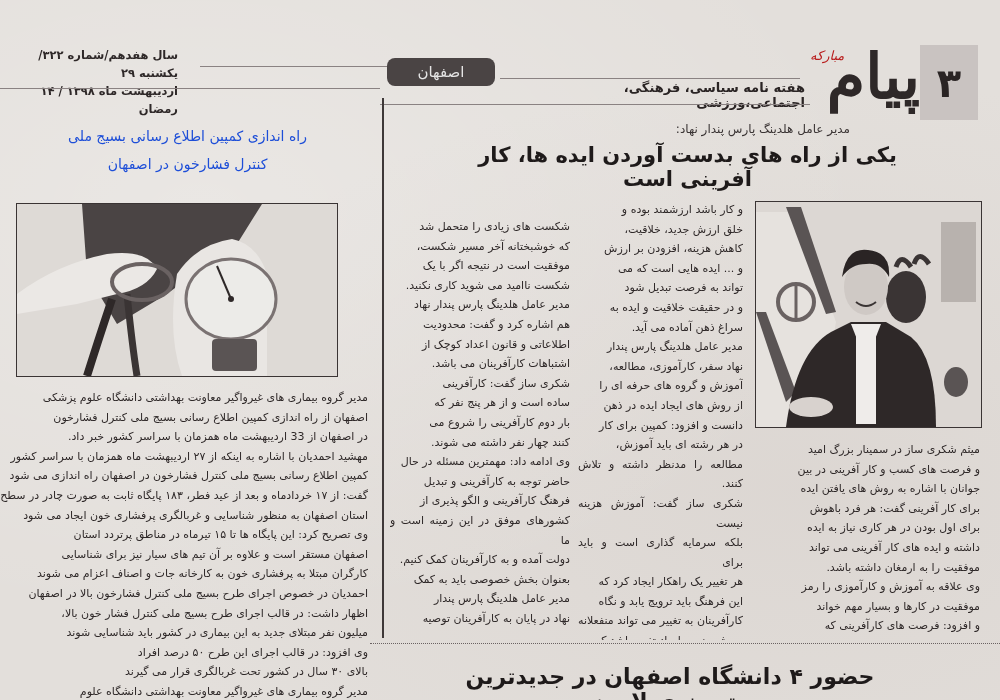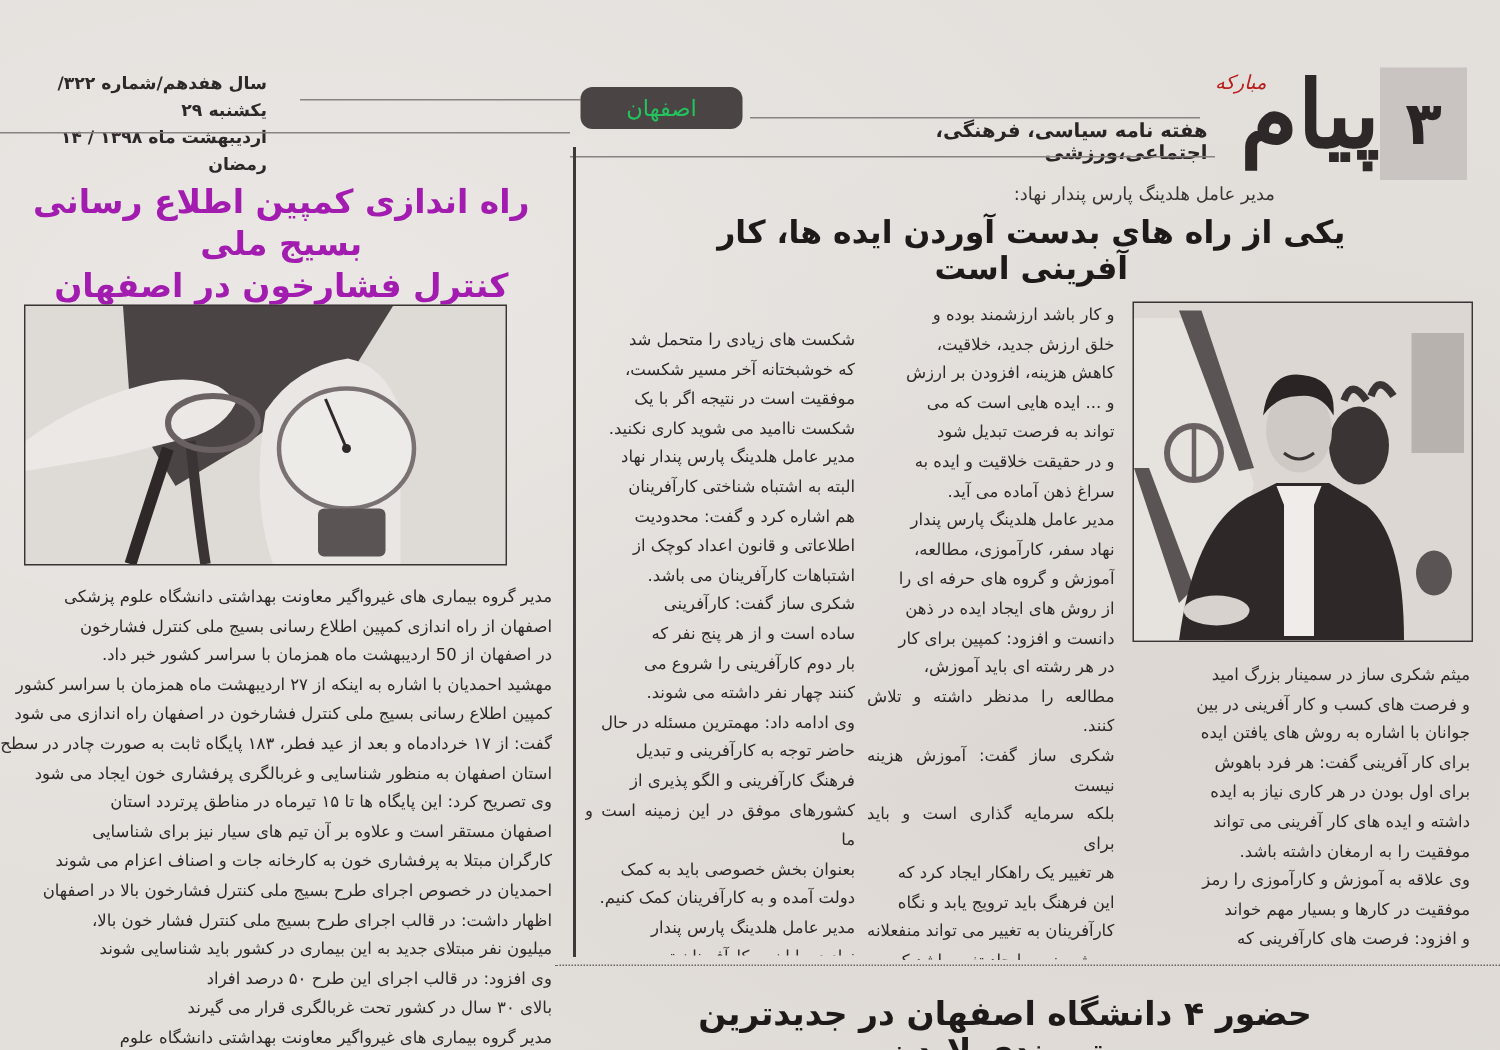--- a/index.html
+++ b/index.html
@@ -32,37 +32,37 @@
   }
   .logo-sub {
     left:810px; top:48px; font-size:13px; font-style:italic; color:#b91c1c; direction:rtl;
   }
   .tagline {
     left:595px; top:80px; width:210px; font-size:13px; font-weight:bold; color:#2a2424;
   }
   .rule { background:#8a8282; height:1px; }
   .section-pill {
     left:387px; top:58px; width:108px; height:28px;
-    background:#4a4444; color:#22c55e; border-radius:8px;
+    background:#4a4444; color:#e5e5e5; border-radius:8px;
     display:flex; align-items:center; justify-content:center; font-size:15px;
   }
   .issue-info {
     left:0px; top:46px; width:178px; font-size:11.5px; font-weight:bold; line-height:18px; color:#2e2828;
   }
 
   
   .vrule { background:#3e3838; width:1.5px; }
 
   
   .kicker { font-size:12px; color:#3a3434; }
   .headline-main {
     font-size:21px; font-weight:bold; color:#1e1a1a; letter-spacing:-0.5px;
   }
   .headline-left {
-    font-size:22px; font-weight:bold; color:#a21caf; line-height:28px; text-align:center;
+    font-size:14px; font-weight:normal; color:#1d4ed8; line-height:28px; text-align:center;
   }
   .headline-bottom {
     font-size:22px; font-weight:bold; color:#1e1a1a; letter-spacing:-0.5px;
   }
 
   
   .col {
     direction:rtl; text-align:justify; text-align-last:right;
     font-size:11px; line-height:19.6px; color:#2e2828; overflow:hidden;
   }
@@ -166,34 +166,33 @@
   <p>، پیش بینی و ایجاد تغییر باشد که</p>
 
 </div>
 
 <div class="abs col" style="left:390px; top:217px; width:180px; height:420px;">
   <p>شکست های زیادی را متحمل شد</p>
   <p>که خوشبختانه آخر مسیر شکست،</p>
   <p>موفقیت است در نتیجه اگر با یک</p>
   <p>شکست ناامید می شوید کاری نکنید.</p>
   <p>مدیر عامل هلدینگ پارس پندار نهاد</p>
-  <p>البته به اشتباه شناختی کارآفرینان</p>
   <p>هم اشاره کرد و گفت: محدودیت</p>
   <p>اطلاعاتی و قانون اعداد کوچک از</p>
   <p>اشتباهات کارآفرینان می باشد.</p>
   <p>شکری ساز گفت: کارآفرینی</p>
   <p>ساده است و از هر پنج نفر که</p>
   <p>بار دوم کارآفرینی را شروع می</p>
   <p>کنند چهار نفر داشته می شوند.</p>
   <p>وی ادامه داد: مهمترین مسئله در حال</p>
   <p>حاضر توجه به کارآفرینی و تبدیل</p>
   <p>فرهنگ کارآفرینی و الگو پذیری از</p>
   <p>کشورهای موفق در این زمینه است و ما</p>
+  <p>دولت آمده و به کارآفرینان کمک کنیم.</p>
   <p>بعنوان بخش خصوصی باید به کمک</p>
-  <p>دولت آمده و به کارآفرینان کمک کنیم.</p>
   <p>مدیر عامل هلدینگ پارس پندار</p>
   <p>نهاد در پایان به کارآفرینان توصیه</p>
 
 </div>
 
 <div class="abs headline-left rtl" style="left:10px; top:122px; width:355px; text-align:center;">
   <div>راه اندازی کمپین اطلاع رسانی بسیج ملی</div>
   <div>کنترل فشارخون در اصفهان</div>
 </div>
 
@@ -216,21 +215,21 @@
     <line x1="214" y1="95" x2="200" y2="62" stroke="#2e2828" stroke-width="2"></line>
     <circle cx="214" cy="95" r="3" fill="#2e2828"></circle>
 
     <rect x="195" y="135" width="45" height="32" rx="4" fill="#5a5454"></rect>
   </svg>
 </div>
 
 <div class="abs col" style="left:0px; top:388px; width:368px; height:312px; font-size:11px;">
   <p>مدیر گروه بیماری های غیرواگیر معاونت بهداشتی دانشگاه علوم پزشکی</p>
   <p>اصفهان از راه اندازی کمپین اطلاع رسانی بسیج ملی کنترل فشارخون</p>
-  <p>در اصفهان از 50 اردیبهشت ماه همزمان با سراسر کشور خبر داد.</p>
+  <p>در اصفهان از 33 اردیبهشت ماه همزمان با سراسر کشور خبر داد.</p>
   <p>مهشید احمدیان با اشاره به اینکه از ۲۷ اردیبهشت ماه همزمان با سراسر کشور</p>
   <p>کمپین اطلاع رسانی بسیج ملی کنترل فشارخون در اصفهان راه اندازی می شود</p>
   <p>گفت: از ۱۷ خردادماه و بعد از عید فطر، ۱۸۳ پایگاه ثابت به صورت چادر در سطح</p>
   <p>استان اصفهان به منظور شناسایی و غربالگری پرفشاری خون ایجاد می شود</p>
   <p>وی تصریح کرد: این پایگاه ها تا ۱۵ تیرماه در مناطق پرتردد استان</p>
   <p>اصفهان مستقر است و علاوه بر آن تیم های سیار نیز برای شناسایی</p>
   <p>کارگران مبتلا به پرفشاری خون به کارخانه جات و اصناف اعزام می شوند</p>
   <p>احمدیان در خصوص اجرای طرح بسیج ملی کنترل فشارخون بالا در اصفهان</p>
   <p>اظهار داشت: در قالب اجرای طرح بسیج ملی کنترل فشار خون بالا،</p>
   <p>میلیون نفر مبتلای جدید به این بیماری در کشور باید شناسایی شوند</p>

